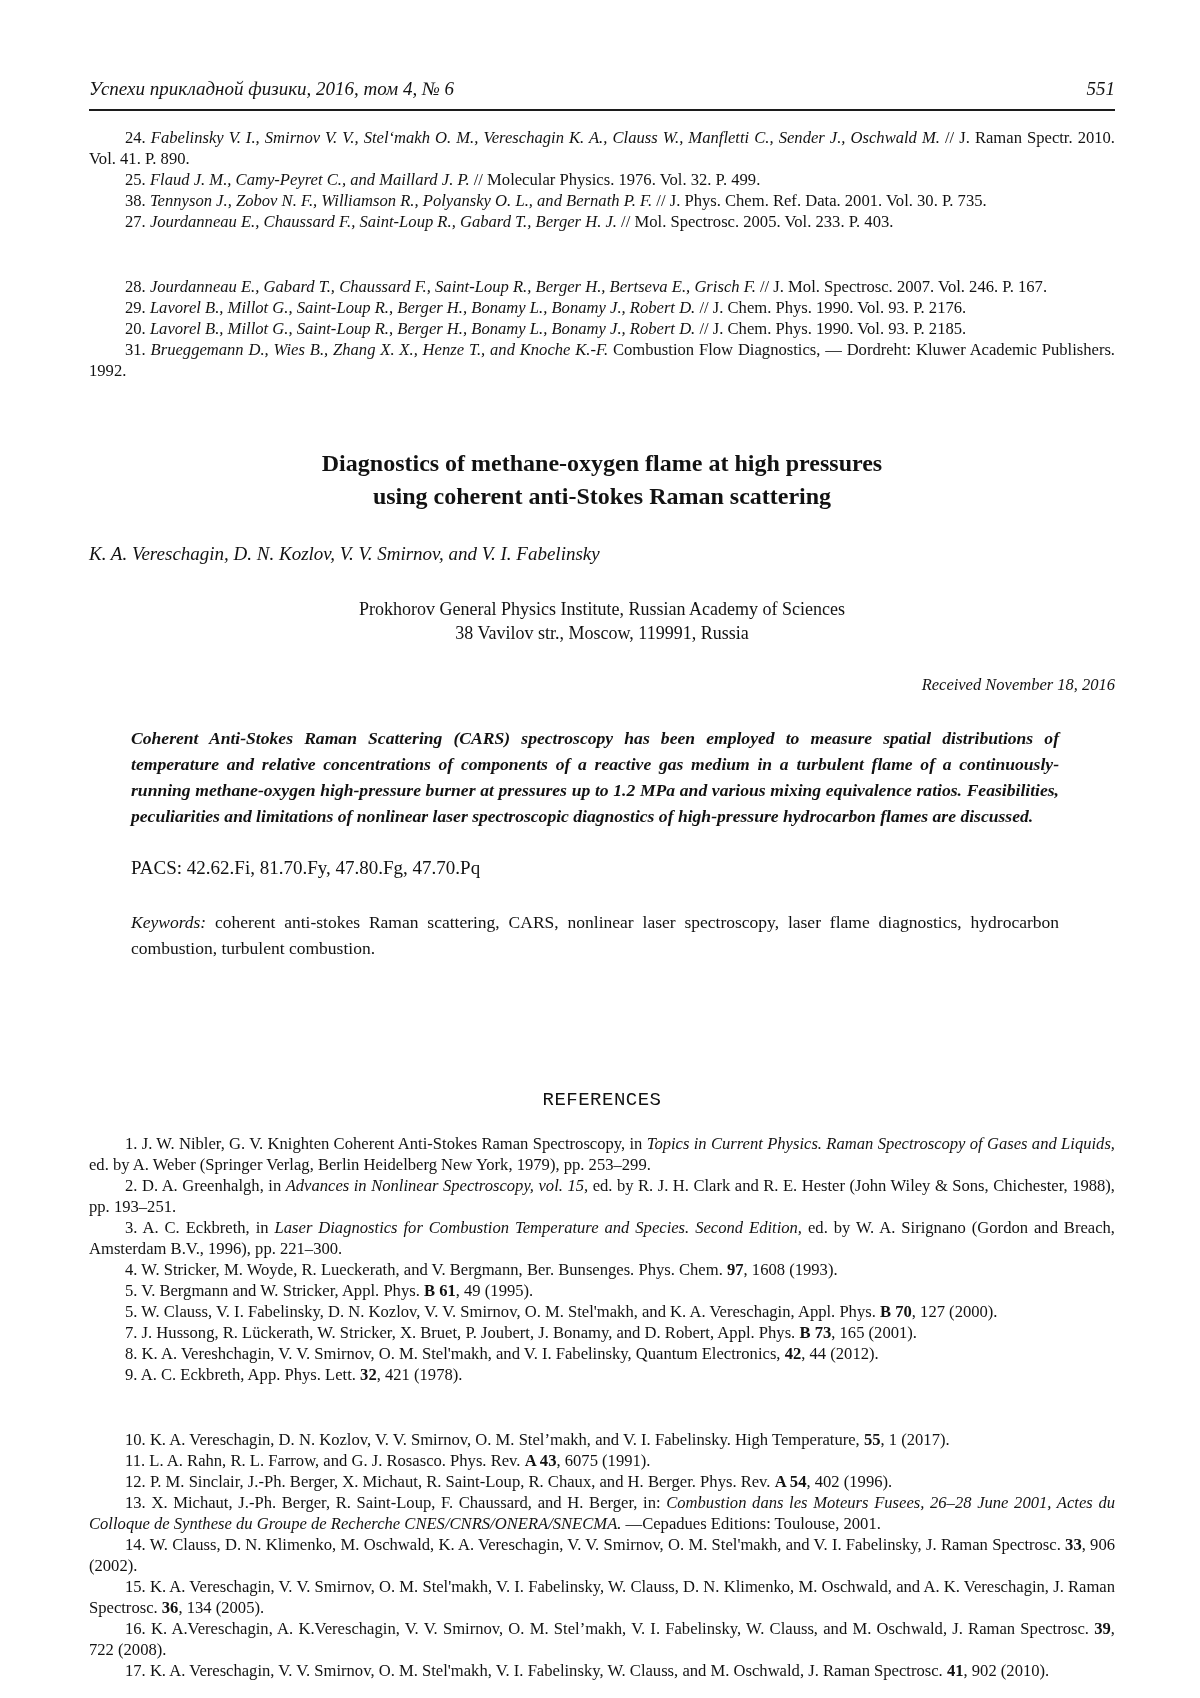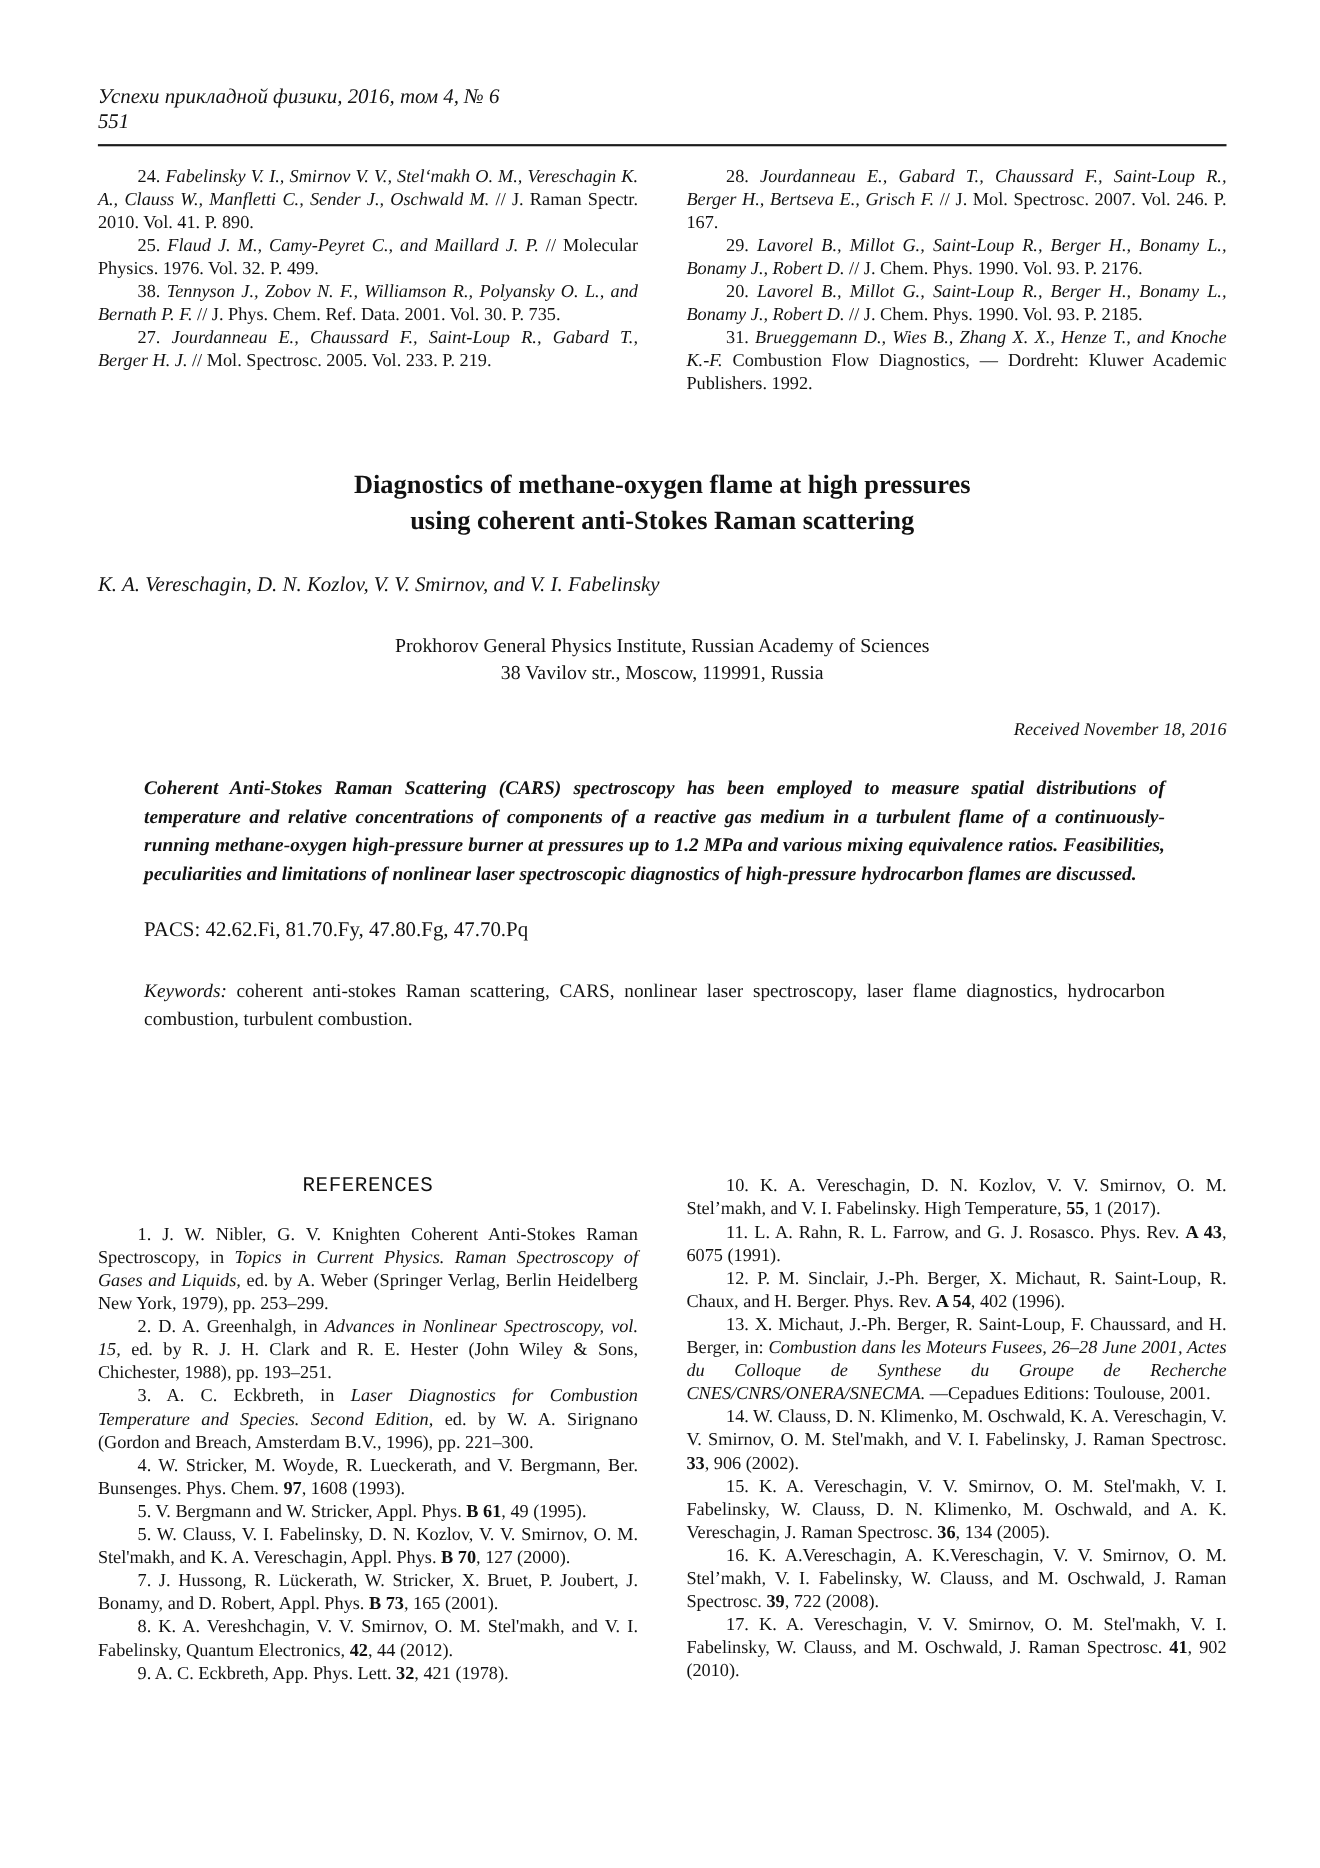--- a/index.html
+++ b/index.html
@@ -11,25 +11,25 @@
     box-sizing:border-box;
     padding:78px 85px 0 89px;
     font-family:"Liberation Serif","DejaVu Serif",serif;
     color:#121212;
   }
   .it{font-style:italic;}
   .bf{font-weight:bold;}
 
   
   .runhead{display:flex;justify-content:space-between;align-items:baseline;
-    font-style:italic;font-size:19px;flex-direction:column;}
+    font-style:italic;font-size:19px;}
   .rule{border:none;border-top:2px solid #1c1c1c;margin:9px 0 16px 0;}
 
   
-  .cols{display:flex;gap:44px;}
+  .cols{display:flex;gap:44px;flex-direction:column;}
   .col{flex:1 1 0;min-width:0;}
   p.ref{margin:0;text-indent:36px;text-align:justify;
     font-size:16.6px;line-height:21px;}
 
   
   .title{margin-top:66px;text-align:center;font-weight:bold;
     font-size:24px;line-height:33px;}
   .authors{margin-top:30px;text-align:left;font-style:italic;font-size:19px;}
   .affil{margin-top:32px;text-align:center;font-size:18px;line-height:24px;}
   .received{margin-top:30px;text-align:right;font-style:italic;font-size:16.5px;}
@@ -55,21 +55,21 @@
     <span>Успехи прикладной физики, 2016, том 4, № 6</span>
     <span>551</span>
   </div>
   <hr class="rule">
 
   <div class="cols">
     <div class="col">
         <p class="ref"><span>24. </span><span class="it">Fabelinsky V. I., Smirnov V. V., Stel‘makh O. M., Vereschagin K. A., Clauss W., Manfletti C., Sender J., Oschwald M.</span><span> // J. Raman Spectr. 2010. Vol. 41. P. 890.</span></p>
         <p class="ref"><span>25. </span><span class="it">Flaud J. M., Camy-Peyret C., and Maillard J. P.</span><span> // Molecular Physics. 1976. Vol. 32. P. 499.</span></p>
         <p class="ref"><span>38. </span><span class="it">Tennyson J., Zobov N. F., Williamson R., Polyansky O. L., and Bernath P. F.</span><span> // J. Phys. Chem. Ref. Data. 2001. Vol. 30. P. 735.</span></p>
-        <p class="ref"><span>27. </span><span class="it">Jourdanneau E., Chaussard F., Saint-Loup R., Gabard T., Berger H. J.</span><span> // Mol. Spectrosc. 2005. Vol. 233. P. 219.</span></p>
+        <p class="ref"><span>27. </span><span class="it">Jourdanneau E., Chaussard F., Saint-Loup R., Gabard T., Berger H. J.</span><span> // Mol. Spectrosc. 2005. Vol. 233. P. 403.</span></p>
       </div>
     <div class="col">
         <p class="ref"><span>28. </span><span class="it">Jourdanneau E., Gabard T., Chaussard F., Saint-Loup R., Berger H., Bertseva E., Grisch F.</span><span> // J. Mol. Spectrosc. 2007. Vol. 246. P. 167.</span></p>
         <p class="ref"><span>29. </span><span class="it">Lavorel B., Millot G., Saint-Loup R., Berger H., Bonamy L., Bonamy J., Robert D.</span><span> // J. Chem. Phys. 1990. Vol. 93. P. 2176.</span></p>
         <p class="ref"><span>20. </span><span class="it">Lavorel B., Millot G., Saint-Loup R., Berger H., Bonamy L., Bonamy J., Robert D.</span><span> // J. Chem. Phys. 1990. Vol. 93. P. 2185.</span></p>
         <p class="ref"><span>31. </span><span class="it">Brueggemann D., Wies B., Zhang X. X., Henze T., and Knoche K.-F.</span><span> Combustion Flow Diagnostics, — Dordreht: Kluwer Academic Publishers. 1992.</span></p>
       </div>
   </div>
 
   <div class="title">

